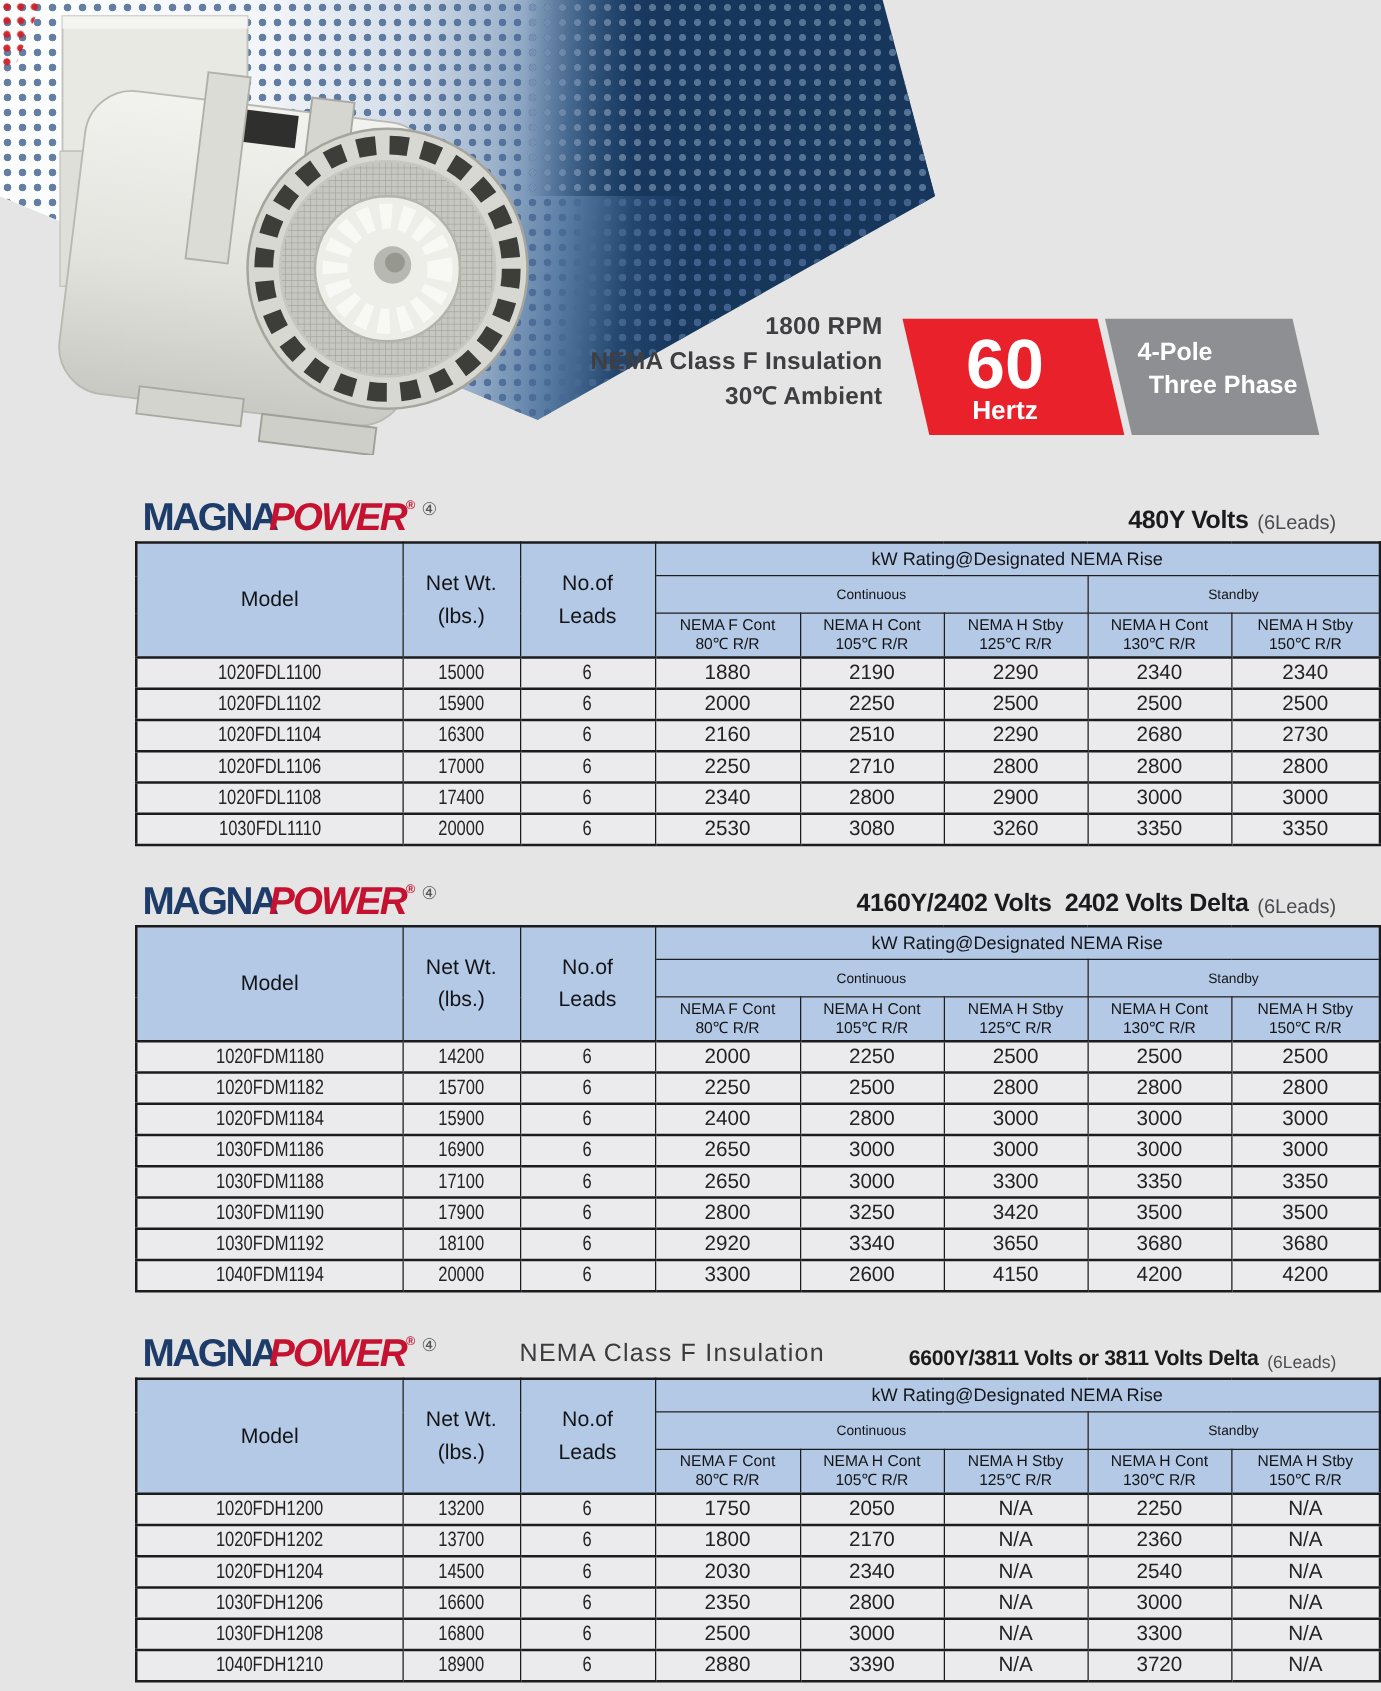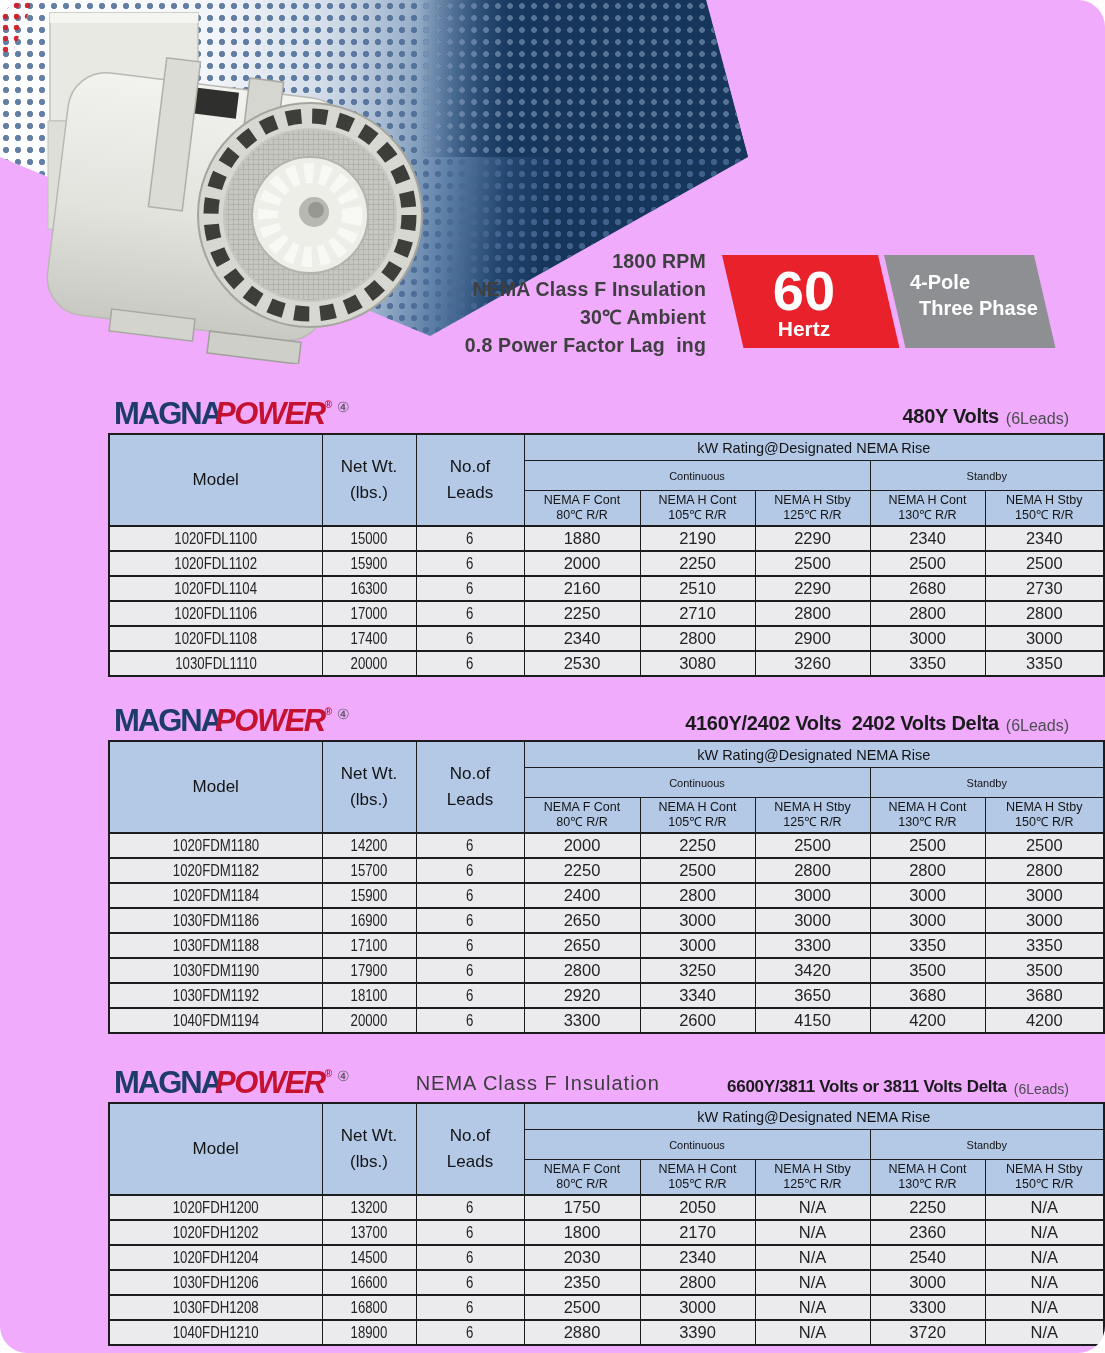--- a/index.html
+++ b/index.html
@@ -1,17 +1,17 @@
 <!DOCTYPE html>
 <html><head>
 <meta charset="utf-8">
 <style>
   html,body{margin:0;padding:0;background:#ffffff;}
-  .page{position:relative;width:1105px;height:1353px;background:#f0abfc;overflow:hidden;
-        font-family:"Liberation Sans",sans-serif;color:#1d1d1f;border-radius:27px;}
+  .page{position:relative;width:1105px;height:1353px;background:#e5e5e5;overflow:hidden;
+        font-family:"Liberation Sans",sans-serif;color:#1d1d1f;}
 
   
   .banner{position:absolute;left:0;top:0;width:1105px;height:392px;}
   .halftone{position:absolute;left:0;top:0;width:748px;height:336px;
     background:
       radial-gradient(rgba(72,104,148,0.85) 33%, rgba(72,104,148,0) 39%) 0 0/12px 12px,
       linear-gradient(97deg,#ffffff 0%,#f2f5f9 28%,#d3dde9 42%,#9db3cc 52%,#5a7da5 60%,#23466f 67%,#16365c 73%,#16365c 100%);
     clip-path:polygon(0 0,94.4% 0,100% 46.7%,57.5% 100%,0 46.7%);}
   .navyband{position:absolute;left:420px;top:0;width:328px;height:157px;
     background:
@@ -123,21 +123,20 @@
           <circle cx="286" cy="208" r="15" fill="#b7b8b1"></circle>
           <circle cx="288" cy="206" r="8" fill="#96978f"></circle>
         </g>
       </svg>
     </div>
 
     <div class="specs">
       <div>1800 RPM</div>
       <div>NEMA Class F Insulation</div>
       <div>30℃ Ambient</div>
-      <div>0.8 Power Factor Lag&nbsp;&nbsp;ing</div>
     </div>
 
     <div class="badge badge-red" style="background:#e8212b;">
       <div class="badge-inner">
         <div class="badge-num">60</div>
         <div class="badge-hz">Hertz</div>
       </div>
     </div>
     <div class="badge badge-gray" style="background:#8d8f92;">
       <div class="badge-inner">

